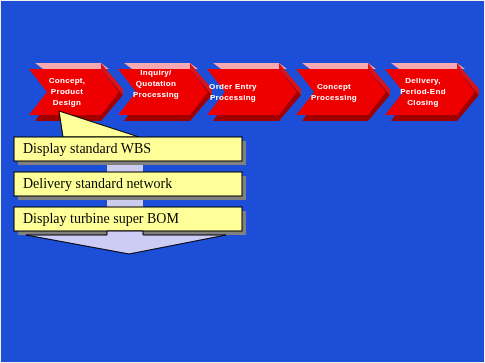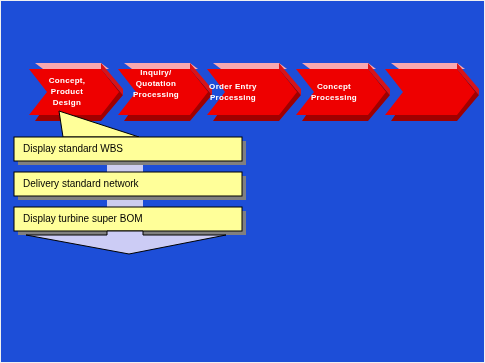--- a/index.html
+++ b/index.html
@@ -34,22 +34,22 @@
     font-weight: bold;
     line-height: 11px;
     letter-spacing: 0.3px;
     text-align: center;
     white-space: pre-line;
     pointer-events: none;
   }
   .box-label {
     position: absolute;
     color: #000000;
-    font-family: Liberation Sans, sans-serif;
-    font-size: 10px;
+    font-family: Liberation Serif, serif;
+    font-size: 14px;
     line-height: 12px;
     white-space: nowrap;
     pointer-events: none;
   }
 </style>
 </head>
 <body>
 
 <div id="canvas">
 
@@ -120,20 +120,23 @@
   <div class="chevron-label" style="left:117px; top:66px; width:76px;">Inquiry/
 Quotation
 Processing</div>
 
   <div class="chevron-label" style="left:194px; top:80px; width:76px;">Order Entry
 Processing</div>
 
   <div class="chevron-label" style="left:295px; top:80px; width:76px;">Concept
 Processing</div>
 
+  <div class="chevron-label" style="left:384px; top:74px; width:76px;">Delivery,
+Period-End
+Closing</div>
 
   <div class="box-label" style="left:22px; top:142px;">Display standard WBS</div>
 
   <div class="box-label" style="left:22px; top:177px;">Delivery standard network</div>
 
   <div class="box-label" style="left:22px; top:212px;">Display turbine super BOM</div>
 
 </div>
 
 </body></html>

